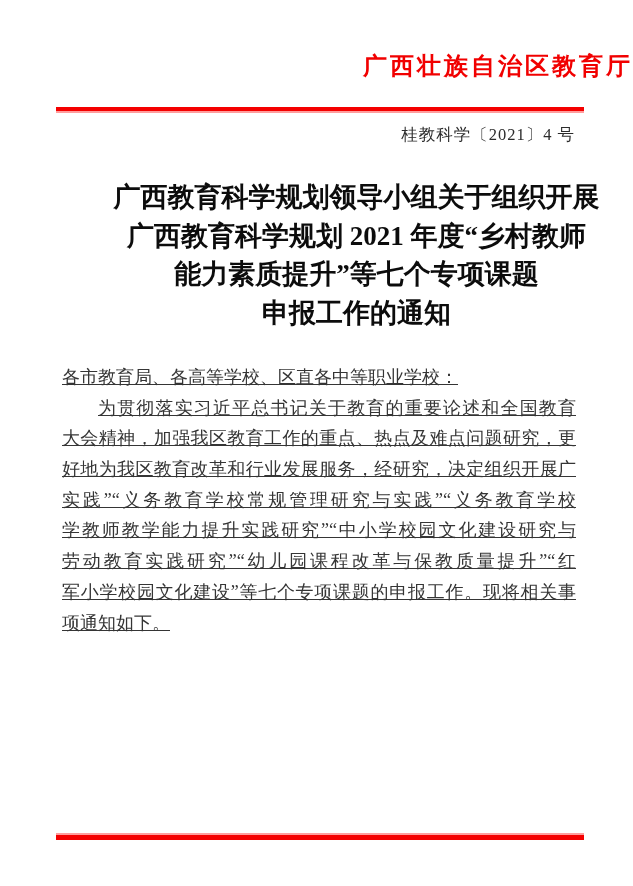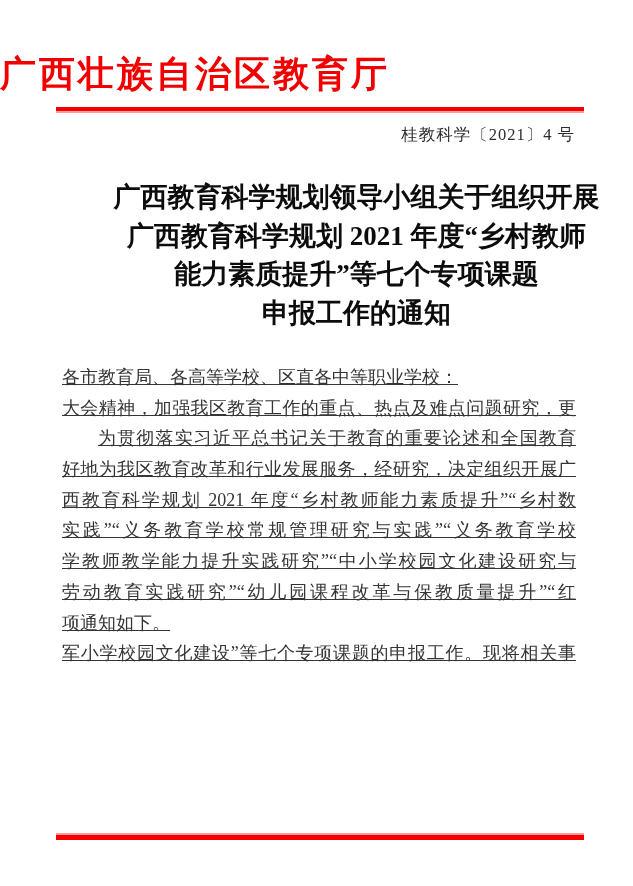--- a/index.html
+++ b/index.html
@@ -15,23 +15,23 @@
     overflow: hidden;
     font-family: "Liberation Serif", "DejaVu Serif", serif;
   }
 
   
   .org-name {
     position: absolute;
     top: 50px;
     left: 0;
     width: 100%;
-    text-align: left;
+    text-align: right;
     color: #f10000;
-    font-size: 36px;
+    font-size: 24px;
     font-weight: bold;
     letter-spacing: 3px;
     font-family: Liberation Mono, monospace;
     white-space: nowrap;
   }
 
   
   .divider-top {
     position: absolute;
     top: 107px;
@@ -118,28 +118,27 @@
     <div class="title-line">广西教育科学规划领导小组关于组织开展</div>
     <div class="title-line">广西教育科学规划 2021 年度“乡村教师</div>
     <div class="title-line">能力素质提升”等七个专项课题</div>
     <div class="title-line">申报工作的通知</div>
   </div>
 
   <div class="body-text">
     <div class="line">各市教育局、各高等学校、区直各中等职业学校：</div>
 
     <div>
+      <div class="line justify indent">为贯彻落实习近平总书记关于教育的重要论述和全国教育</div>
       <div class="line justify">大会精神，加强我区教育工作的重点、热点及难点问题研究，更</div>
-      <div class="line justify indent">为贯彻落实习近平总书记关于教育的重要论述和全国教育</div>
       <div class="line justify">好地为我区教育改革和行业发展服务，经研究，决定组织开展广</div>
-      <div class="line justify">西教育科学规划 2021 年度“乡村教师能力素质提升”“乡村数</div>
       <div class="line justify">实践”“义务教育学校常规管理研究与实践”“义务教育学校</div>
       <div class="line justify">学教师教学能力提升实践研究”“中小学校园文化建设研究与</div>
       <div class="line justify">劳动教育实践研究”“幼儿园课程改革与保教质量提升”“红</div>
+      <div class="line justify">军小学校园文化建设”等七个专项课题的申报工作。现将相关事</div>
       <div class="line">项通知如下。</div>
-      <div class="line justify">军小学校园文化建设”等七个专项课题的申报工作。现将相关事</div>
     </div>
 
   </div>
 
   <div class="divider-bottom"></div>
 
 </div>
 
 </body></html>

